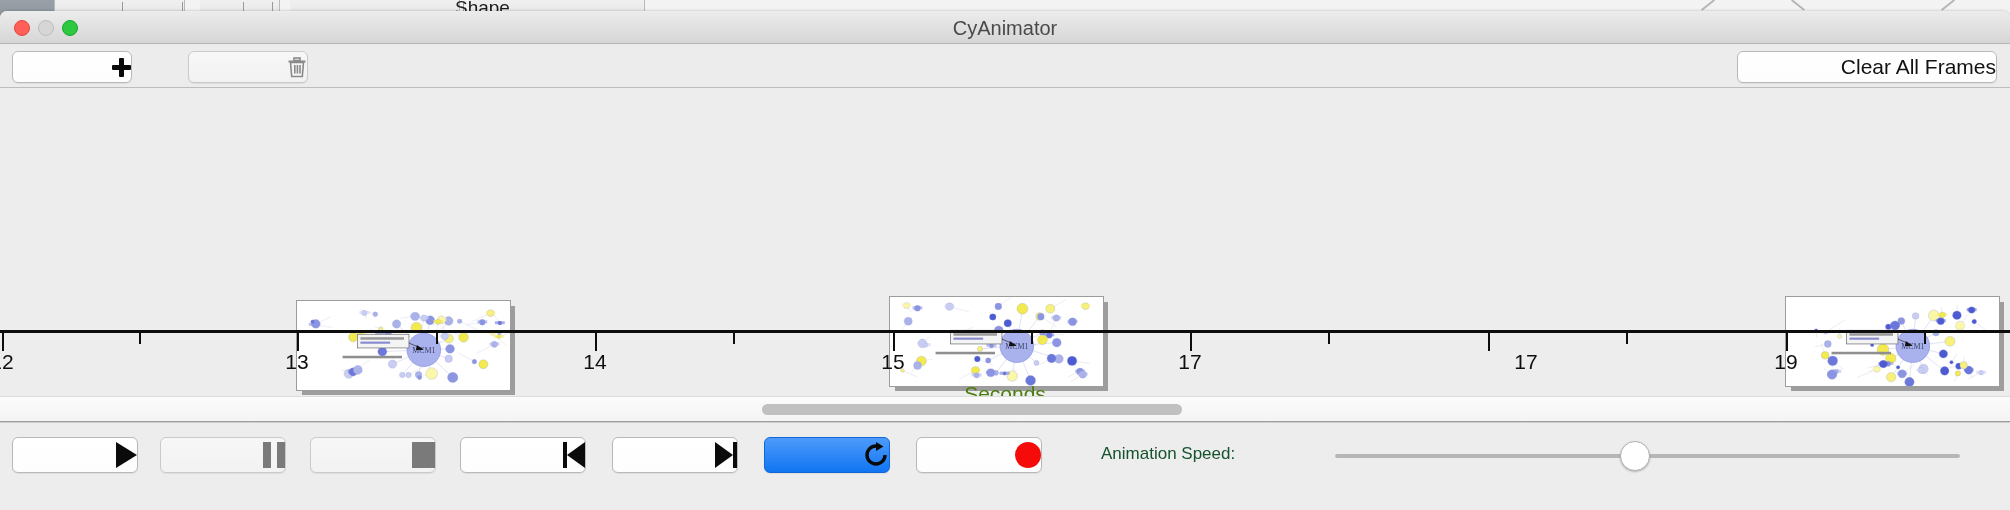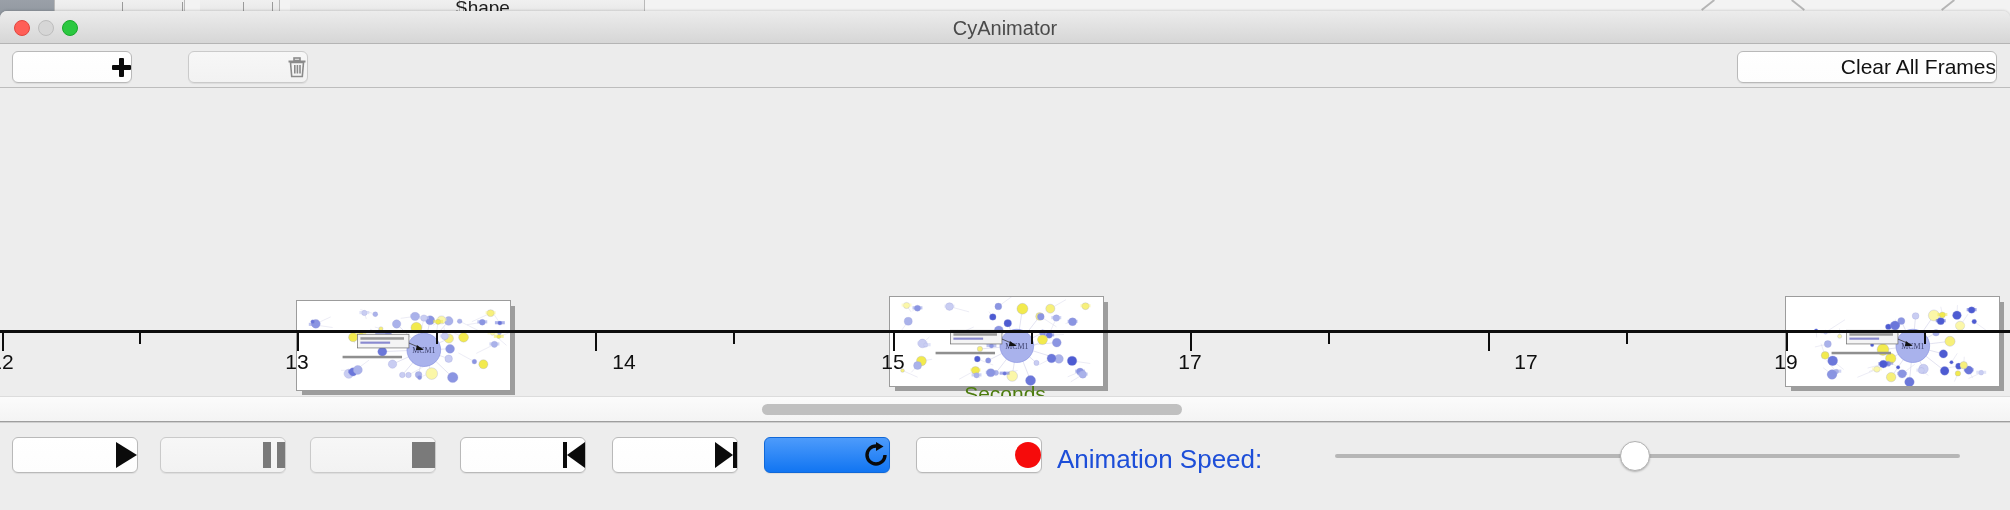--- a/index.html
+++ b/index.html
@@ -158,21 +158,21 @@
   .icon-stop   { width: 23px; height: 26px; background: #7a7a7a; }
   .icon-skipb, .icon-skipf { display: flex; align-items: center; }
   .bar-v { width: 4px; height: 26px; background: #0b0b0b; }
   .tri-l { width: 0; height: 0; border-right: 18px solid #0b0b0b;
            border-top: 13px solid transparent; border-bottom: 13px solid transparent; }
   .tri-r { width: 0; height: 0; border-left: 18px solid #0b0b0b;
            border-top: 13px solid transparent; border-bottom: 13px solid transparent; }
   .icon-rec { width: 26px; height: 26px; border-radius: 50%; background: #f60b0b; }
 
   .speed-label {
-    position: absolute; left: 1057px; top: 21px; font-size: 26px; color: #1d4ed8;
+    position: absolute; left: 1101px; top: 21px; font-size: 17px; color: #14532d;
   }
   .slider { position: absolute; left: 1335px; top: 31px; width: 625px; height: 4px;
             background: #b6b6b6; border-radius: 2px; }
   .slider-thumb {
     position: absolute; left: 300px; top: -13px;
     width: 30px; height: 30px; border-radius: 50%;
     background: #ffffff; border: 1px solid #b2b2b2;
     box-shadow: 0 1px 2px rgba(0,0,0,.25);
   }
 </style>
@@ -591,21 +591,21 @@
     <div class="axis">
       <div class="axis-line"></div>
       <div id="ticks-host">
           <div class="tick tick-major" style="left: 2px;"></div>
           <div class="tick-label" style="left: 2px;">12</div>
           <div class="tick tick-minor" style="left: 139px;"></div>
           <div class="tick tick-major" style="left: 297px;"></div>
           <div class="tick-label" style="left: 297px;">13</div>
           <div class="tick tick-minor" style="left: 436px;"></div>
           <div class="tick tick-major" style="left: 595px;"></div>
-          <div class="tick-label" style="left: 624px;">14</div>
+          <div class="tick-label" style="left: 595px;">14</div>
           <div class="tick tick-minor" style="left: 733px;"></div>
           <div class="tick tick-major" style="left: 893px;"></div>
           <div class="tick-label" style="left: 893px;">15</div>
           <div class="tick tick-minor" style="left: 1031px;"></div>
           <div class="tick tick-major" style="left: 1190px;"></div>
           <div class="tick-label" style="left: 1190px;">17</div>
           <div class="tick tick-minor" style="left: 1328px;"></div>
           <div class="tick tick-major" style="left: 1488px;"></div>
           <div class="tick-label" style="left: 1526px;">17</div>
           <div class="tick tick-minor" style="left: 1626px;"></div>

